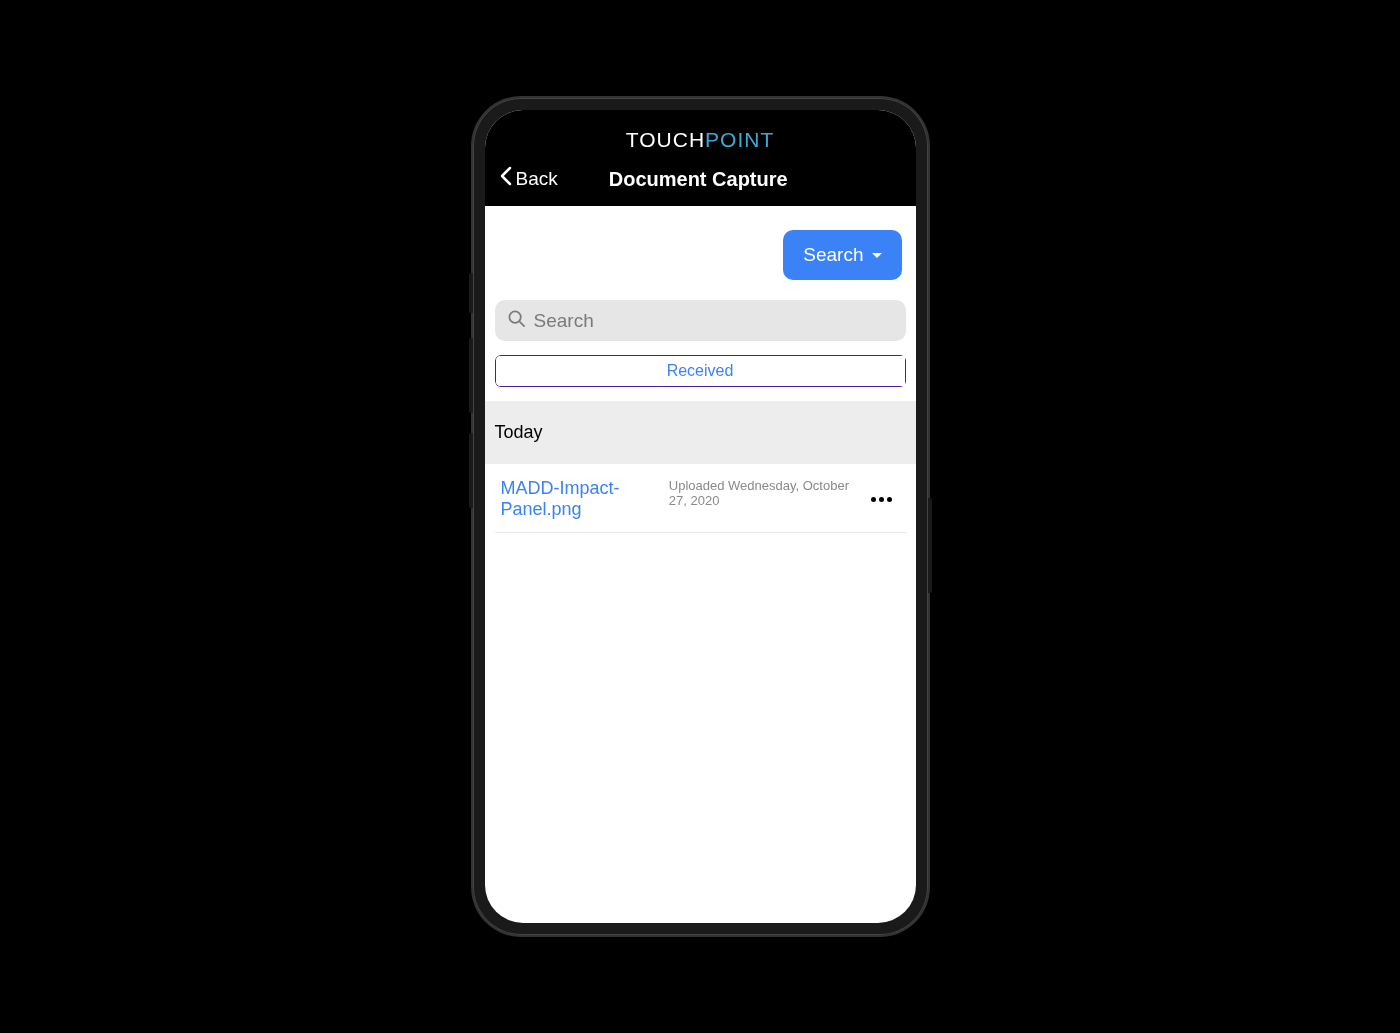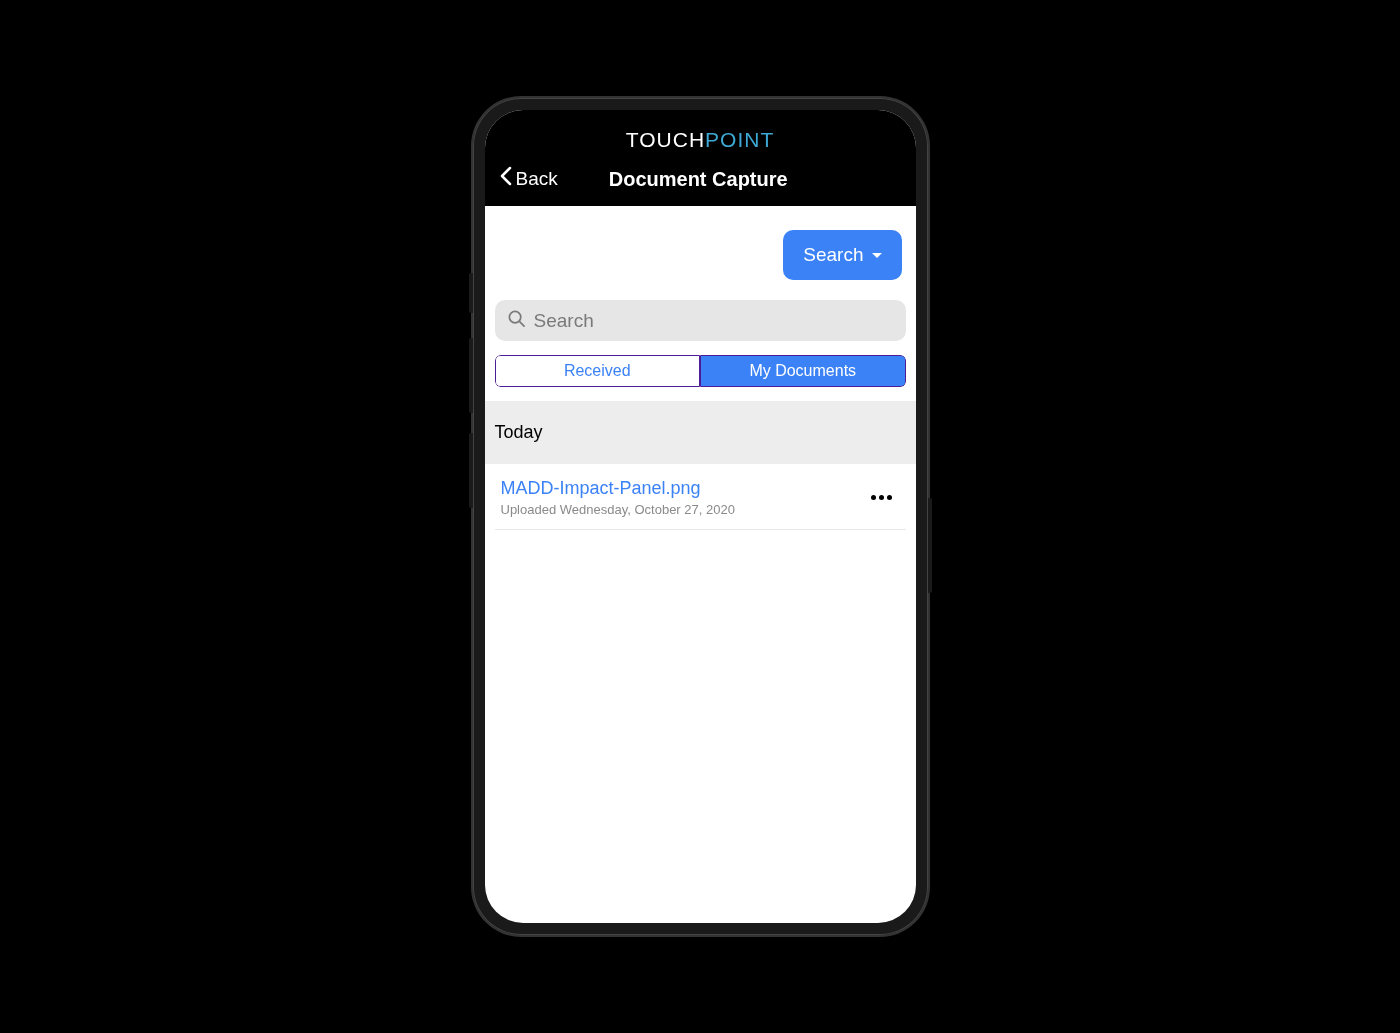--- a/index.html
+++ b/index.html
@@ -217,21 +217,21 @@
     .document-item {
       display: flex;
       justify-content: space-between;
       align-items: center;
       padding: 14px 6px 12px 6px;
       border-bottom: 1px solid #e8e8e8;
     }
     
     .document-info {
       display: flex;
-      flex-direction: column;
+      flex-direction: row;
       gap: 3px;
     }
     
     .document-name {
       color: #3b82f6;
       font-size: 18px;
     }
     
     .document-meta {
       color: #8a8a8a;
@@ -294,21 +294,20 @@
           <svg class="search-icon-svg" viewBox="0 0 20 20" fill="none">
             <circle cx="8.5" cy="8.5" r="6" stroke="#7a7a7a" stroke-width="1.8"></circle>
             <line x1="13.5" y1="13.5" x2="18" y2="18" stroke="#7a7a7a" stroke-width="1.8" stroke-linecap="round"></line>
           </svg>
         </span>
         <span class="search-placeholder">Search</span>
       </div>
 
       <div class="tab-row">
         <div class="tab tab-inactive">Received</div>
-        <div class="tab tab-active">My Documents</div>
       </div>
 
       <div class="section-header">Today</div>
 
       <div class="document-item">
         <div class="document-info">
           <span class="document-name">MADD-Impact-Panel.png</span>
           <span class="document-meta">Uploaded Wednesday, October 27, 2020</span>
         </div>
         <div class="more-dots">

